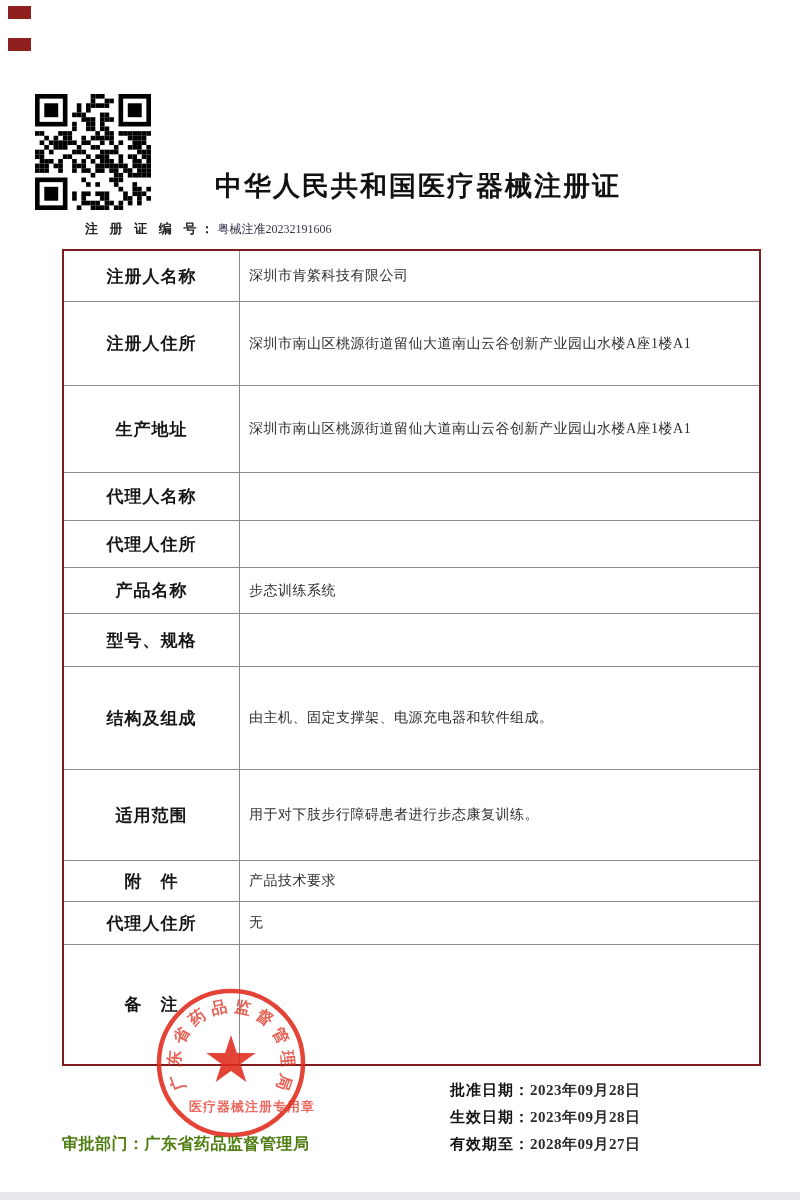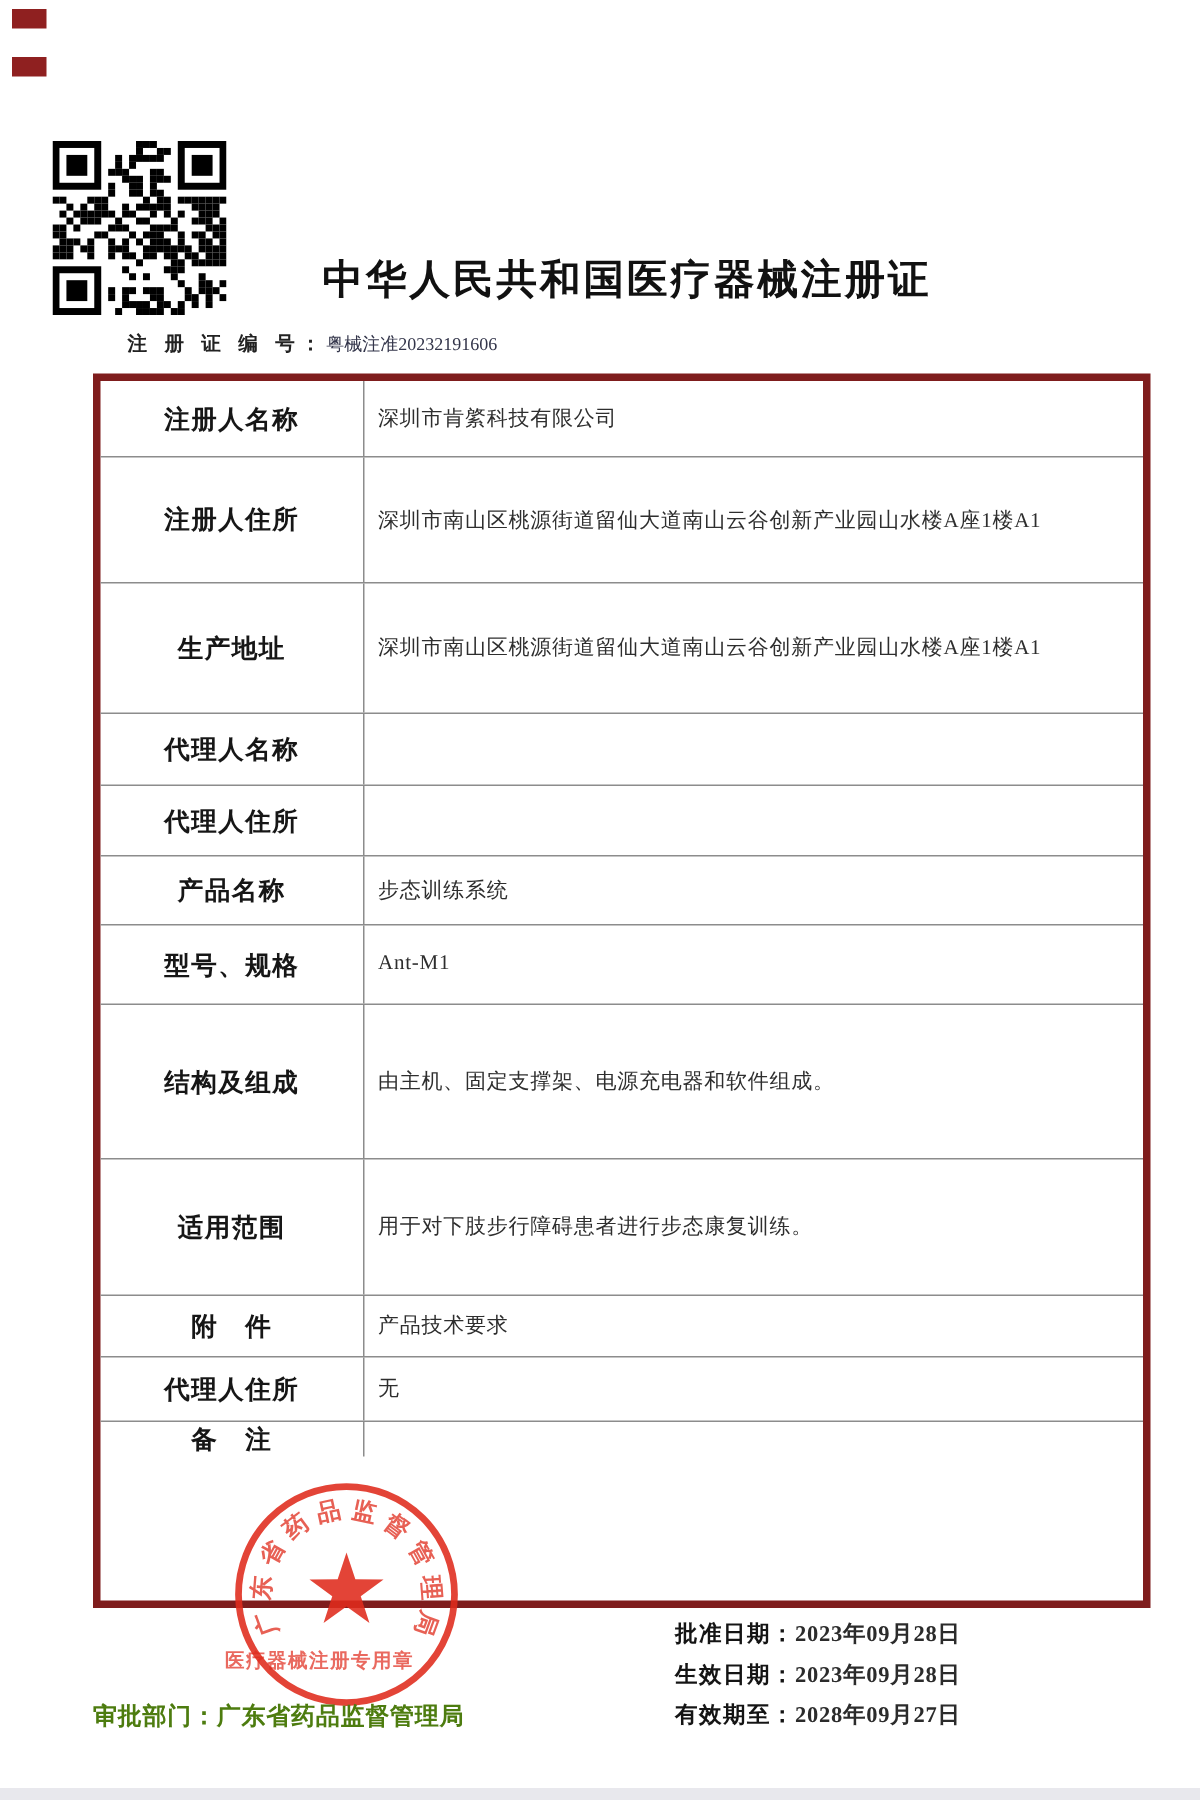--- a/index.html
+++ b/index.html
@@ -20,21 +20,21 @@
          font-size:27px;font-weight:bold;letter-spacing:2px;color:#111;
          transform:translateX(18px);}
 
   
   .regline{position:absolute;left:85px;top:220px;font-size:13px;white-space:nowrap;}
   .regline .lbl{font-weight:bold;letter-spacing:4px;color:#222;}
   .regline .val{font-family:"Liberation Serif",serif;color:#33354a;font-size:12px;}
 
   
   .cert-table{position:absolute;left:62px;top:249px;width:695px;
-              border:5px solid #7f1d1d;border-collapse:collapse;z-index:1;}
+              border:2px solid #7f1d1d;border-collapse:collapse;z-index:1;}
   .row{display:flex;border-bottom:1px solid #8c8c8c;}
   .row:last-child{border-bottom:none;}
   .cell-label{width:175px;min-width:175px;border-right:1px solid #8c8c8c;
               display:flex;align-items:center;justify-content:center;
               font-weight:bold;font-size:17px;letter-spacing:1px;color:#161616;}
   .cell-value{flex:1;display:flex;align-items:center;padding:4px 6px 4px 9px;
               font-family:"Liberation Serif","DejaVu Serif",serif;
               font-size:14px;color:#2e2e2e;letter-spacing:0.5px;}
 
   
@@ -42,21 +42,21 @@
             color:#4d7c0f;z-index:6;letter-spacing:0.5px;white-space:nowrap;}
   .dates{position:absolute;left:450px;top:1076px;z-index:6;}
   .date-line{height:27px;line-height:27px;font-size:15px;white-space:nowrap;}
   .date-line .dl{font-weight:bold;letter-spacing:1px;color:#141414;margin-top:33px;}
   .date-line .dv{font-family:"Liberation Serif","DejaVu Serif",serif;
                  font-weight:bold;color:#2b2b2b;letter-spacing:0.5px;}
 
   
   .stamp{position:absolute;left:155px;top:987px;width:152px;height:152px;z-index:5;
          opacity:0.88;}
-  .stamp-center-text{position:absolute;left:150px;top:1098px;width:165px;text-align:left;
+  .stamp-center-text{position:absolute;left:150px;top:1098px;width:165px;text-align:right;
          color:#e02b1c;font-size:13px;letter-spacing:1px;z-index:5;opacity:0.7;
          font-family:"Liberation Serif",serif;font-weight:bold;filter:blur(0.4px);}
 
   
   .bottom-bar{position:absolute;left:0;top:1192px;width:800px;height:8px;background:#e8e8ed;}
 </style>
 </head>
 <body>
 
 <div class="page">
@@ -321,39 +321,38 @@
     <div class="row" style="height:46px;">
       <div class="cell-label">代理人住所</div>
       <div class="cell-value"></div>
     </div>
     <div class="row" style="height:45px;">
       <div class="cell-label">产品名称</div>
       <div class="cell-value">步态训练系统</div>
     </div>
     <div class="row" style="height:52px;">
       <div class="cell-label">型号、规格</div>
-      <div class="cell-value">Ant-M1</div>
     </div>
     <div class="row" style="height:102px;">
       <div class="cell-label">结构及组成</div>
       <div class="cell-value">由主机、固定支撑架、电源充电器和软件组成。</div>
     </div>
     <div class="row" style="height:90px;">
       <div class="cell-label">适用范围</div>
       <div class="cell-value">用于对下肢步行障碍患者进行步态康复训练。</div>
     </div>
     <div class="row" style="height:40px;">
       <div class="cell-label">附　件</div>
       <div class="cell-value">产品技术要求</div>
     </div>
     <div class="row" style="height:42px;">
       <div class="cell-label">代理人住所</div>
       <div class="cell-value">无</div>
     </div>
-    <div class="row" style="height:119px;flex-direction:column;">
+    <div class="row" style="height:119px;">
       <div class="cell-label">备　注</div>
       <div class="cell-value"></div>
     </div>
   </div>
 
   <div class="approval">
     <span>审批部门：</span><span>广东省药品监督管理局</span>
   </div>
 
   <div class="dates">

